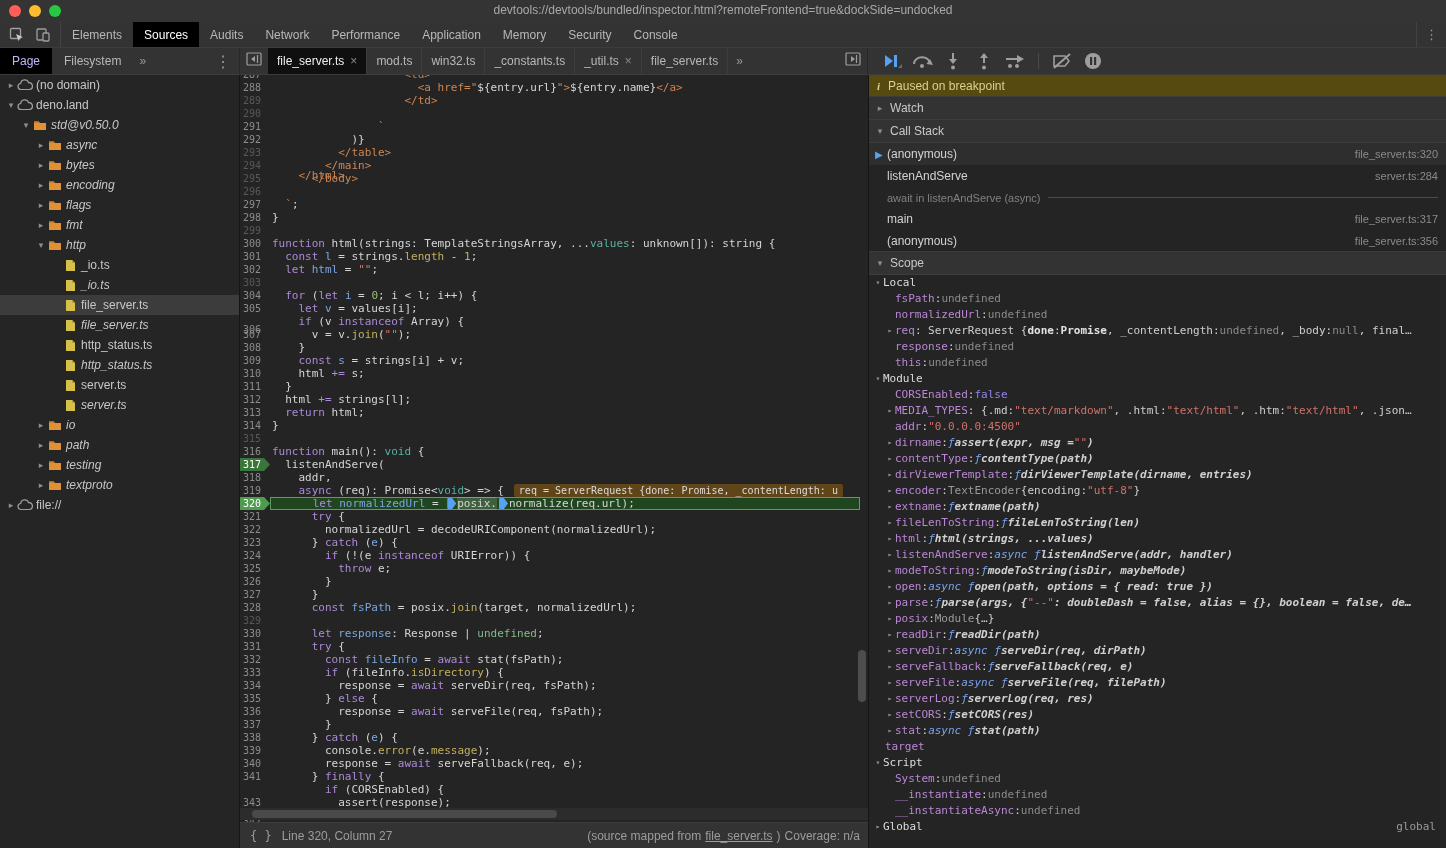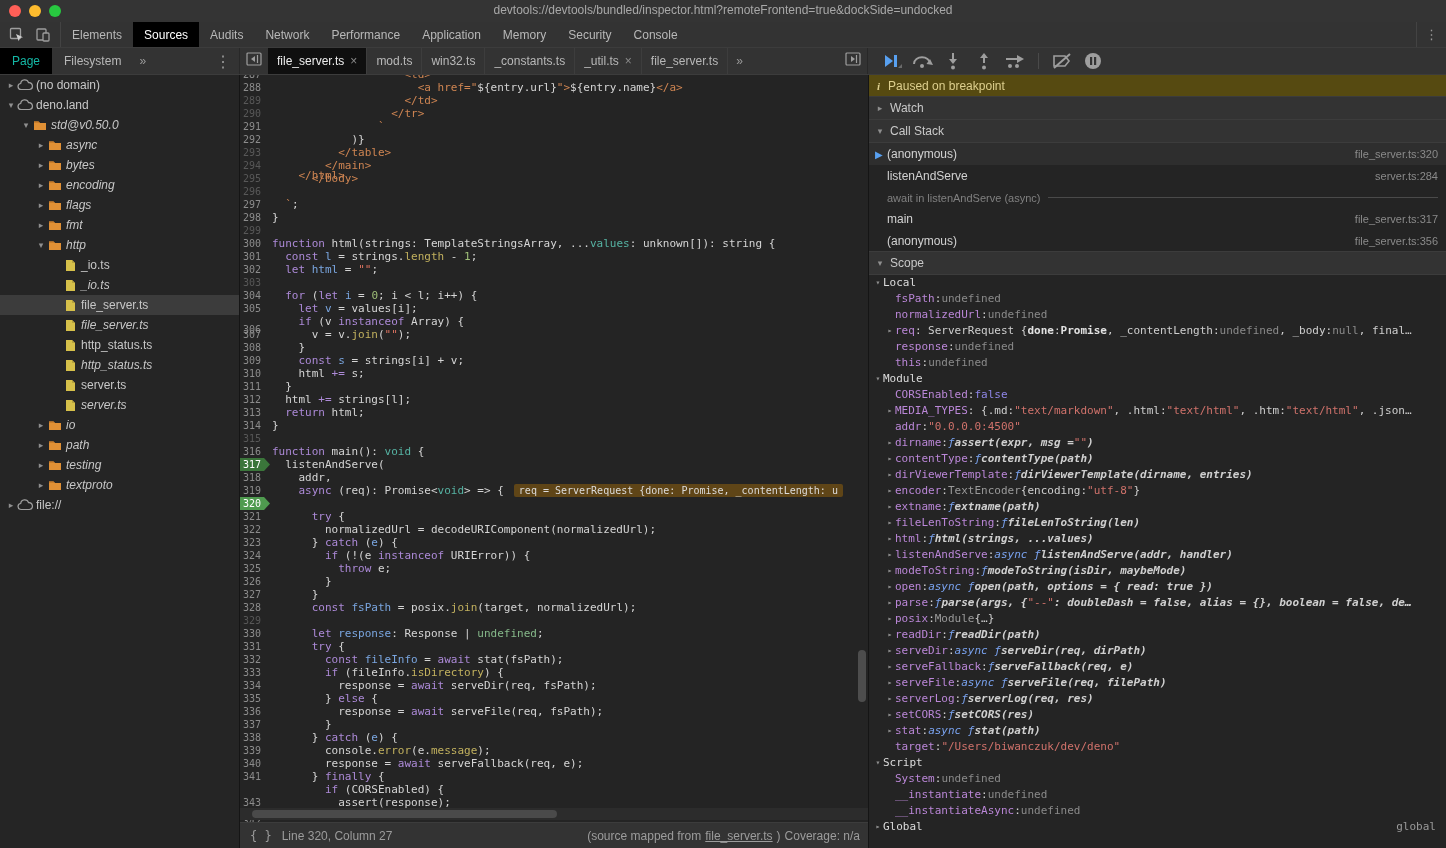--- a/index.html
+++ b/index.html
@@ -15,21 +15,21 @@
   .mt-icons{display:flex;align-items:center;padding:0 4px;border-right:1px solid #434343;}
   .icon-btn{width:26px;height:22px;display:flex;align-items:center;justify-content:center;cursor:pointer;}
   .mtab{padding:0 11px;display:flex;align-items:center;font-size:12px;color:#b8b8b8;cursor:pointer;}
   .mtab.active{background:#000;color:#fff;}
   .mt-spacer{flex:1}
   .mt-menu{display:flex;align-items:center;padding:0 8px;border-left:1px solid #434343;color:#9a9a9a;font-size:13px;cursor:pointer;}
   
   .subbar{position:absolute;left:0;top:48px;width:1446px;height:27px;background:#333;border-bottom:1px solid #3c3c3c;box-sizing:border-box;}
   .nav-strip{position:absolute;left:0;top:0;width:240px;height:26px;display:flex;align-items:stretch;border-right:1px solid #282828;box-sizing:border-box;}
   .ntab{padding:0 12px;display:flex;align-items:center;font-size:12px;color:#b8b8b8;cursor:pointer;}
-  .ntab.active{background:#000;color:#14b8a6;}
+  .ntab.active{background:#000;color:#c4b5fd;}
   .nav-ovf{display:flex;align-items:center;color:#9a9a9a;font-size:12px;padding:0 6px;cursor:pointer;}
   .nav-sp{flex:1}
   .nav-dots{display:flex;align-items:center;padding:0 8px;color:#9a9a9a;cursor:pointer;}
   .edit-strip{position:absolute;left:240px;top:0;width:628px;height:26px;display:flex;align-items:stretch;overflow:hidden;border-right:1px solid #282828;box-sizing:border-box;}
   .etab{padding:0 9px;display:flex;align-items:center;gap:6px;font-size:12px;color:#b8b8b8;border-right:1px solid #3d3d3d;cursor:pointer;white-space:nowrap;}
   .etab.active{background:#0f0f0f;color:#ededed;}
   .etab .x{color:#8a8a8a;font-size:12px;}
   .etab-ovf{display:flex;align-items:center;padding:0 8px;color:#9a9a9a;font-size:12px;cursor:pointer;}
   .estrip-sp{flex:1}
   .debug-strip{position:absolute;left:868px;top:0;width:578px;height:26px;display:flex;align-items:center;gap:5px;padding-left:10px;box-sizing:border-box;}
@@ -453,21 +453,20 @@
 
   <div class="editor">
     <div class="codeview" id="codeview">
         <div class="gutline" style="top: -7px;">287</div>
         <div class="codeline" style="top: -7px;"><span class="tk-tg">                    &lt;td&gt;</span></div>
         <div class="gutline" style="top: 6px;">288</div>
         <div class="codeline" style="top: 6px;"><span class="tk-tg">                      &lt;a href="</span><span class="tk-int">${entry.url}</span><span class="tk-tg">"&gt;</span><span class="tk-int">${entry.name}</span><span class="tk-tg">&lt;/a&gt;</span></div>
         <div class="gutline dim" style="top: 19px;">289</div>
         <div class="codeline" style="top: 19px;"><span class="tk-tg">                    &lt;/td&gt;</span></div>
         <div class="gutline dim" style="top: 32px;">290</div>
-        <div class="codeline" style="top: 32px;"><span class="tk-tg">                  &lt;/tr&gt;</span></div>
         <div class="gutline" style="top: 45px;">291</div>
         <div class="codeline" style="top: 45px;"><span class="tk-tg">                `</span></div>
         <div class="gutline" style="top: 58px;">292</div>
         <div class="codeline" style="top: 58px;"><span class="tk-p">            )}</span></div>
         <div class="gutline dim" style="top: 71px;">293</div>
         <div class="codeline" style="top: 71px;"><span class="tk-tg">          &lt;/table&gt;</span></div>
         <div class="gutline dim" style="top: 84px;">294</div>
         <div class="codeline" style="top: 84px;"><span class="tk-tg">        &lt;/main&gt;</span></div>
         <div class="gutline dim" style="top: 97px;">295</div>
         <div class="codeline" style="top: 97px;"><span class="tk-tg">      &lt;/body&gt;</span></div>
@@ -513,20 +512,21 @@
         <div class="codeline" style="top: 357px;"></div>
         <div class="gutline" style="top: 370px;">316</div>
         <div class="codeline" style="top: 370px;"><span class="tk-k">function</span><span class="tk-p"> main(): </span><span class="tk-ty">void</span><span class="tk-p"> {</span></div>
         <div class="gutline bp" style="top: 383px;">317</div>
         <div class="codeline" style="top: 383px;"><span class="tk-p">  listenAndServe(</span></div>
         <div class="gutline" style="top: 396px;">318</div>
         <div class="codeline" style="top: 396px;"><span class="tk-p">    addr,</span></div>
         <div class="gutline" style="top: 409px;">319</div>
         <div class="codeline" style="top: 409px;"><span class="tk-p">    </span><span class="tk-k">async</span><span class="tk-p"> (req): Promise&lt;</span><span class="tk-ty">void</span><span class="tk-p">&gt; =&gt; {</span><span class="inline-widget">req = ServerRequest {done: Promise, _contentLength: u</span></div>
         <div class="gutline bp exec" style="top: 422px;">320</div>
+        <div class="codeline exec" style="top: 422px;"><span class="tk-p">      </span><span class="tk-k">let</span><span class="tk-p"> </span><span class="tk-d">normalizedUrl</span><span class="tk-p"> = </span><span class="bpmark"></span><span class="tk-box">posix.</span><span class="bpmark"></span><span class="tk-p">normalize(req.url);</span></div>
         <div class="gutline" style="top: 435px;">321</div>
         <div class="codeline" style="top: 435px;"><span class="tk-p">      </span><span class="tk-k">try</span><span class="tk-p"> {</span></div>
         <div class="gutline" style="top: 448px;">322</div>
         <div class="codeline" style="top: 448px;"><span class="tk-p">        normalizedUrl = decodeURIComponent(normalizedUrl);</span></div>
         <div class="gutline" style="top: 461px;">323</div>
         <div class="codeline" style="top: 461px;"><span class="tk-p">      } </span><span class="tk-k">catch</span><span class="tk-p"> (</span><span class="tk-d">e</span><span class="tk-p">) {</span></div>
         <div class="gutline" style="top: 474px;">324</div>
         <div class="codeline" style="top: 474px;"><span class="tk-p">        </span><span class="tk-k">if</span><span class="tk-p"> (!(e </span><span class="tk-k">instanceof</span><span class="tk-p"> URIError)) {</span></div>
         <div class="gutline" style="top: 487px;">325</div>
         <div class="codeline" style="top: 487px;"><span class="tk-p">          </span><span class="tk-k">throw</span><span class="tk-p"> e;</span></div>
@@ -829,21 +829,21 @@
           <span class="sc-fn">ƒ </span>
           <span class="sc-sig">setCORS(res)</span>
         </div>
         <div class="scrow" style="padding-left: 16px;">
           <span class="tri">▸</span>
           <span class="sc-nm">stat</span>
           <span class="sc-wh">: </span>
           <span class="sc-fn">async ƒ </span>
           <span class="sc-sig">stat(path)</span>
         </div>
-        <div class="scrow" style="padding-left: 16px;">
+        <div class="scrow" style="padding-left: 16px; flex-direction: column;">
           <span class="tri"></span>
           <span class="sc-nm">target</span>
           <span class="sc-wh">: </span>
           <span class="sc-rd">"/Users/biwanczuk/dev/deno"</span>
         </div>
         <div class="scrow" style="padding-left: 4px;">
           <span class="tri">▾</span>
           <span class="sc-sec">Script</span>
         </div>
         <div class="scrow" style="padding-left: 16px;">

